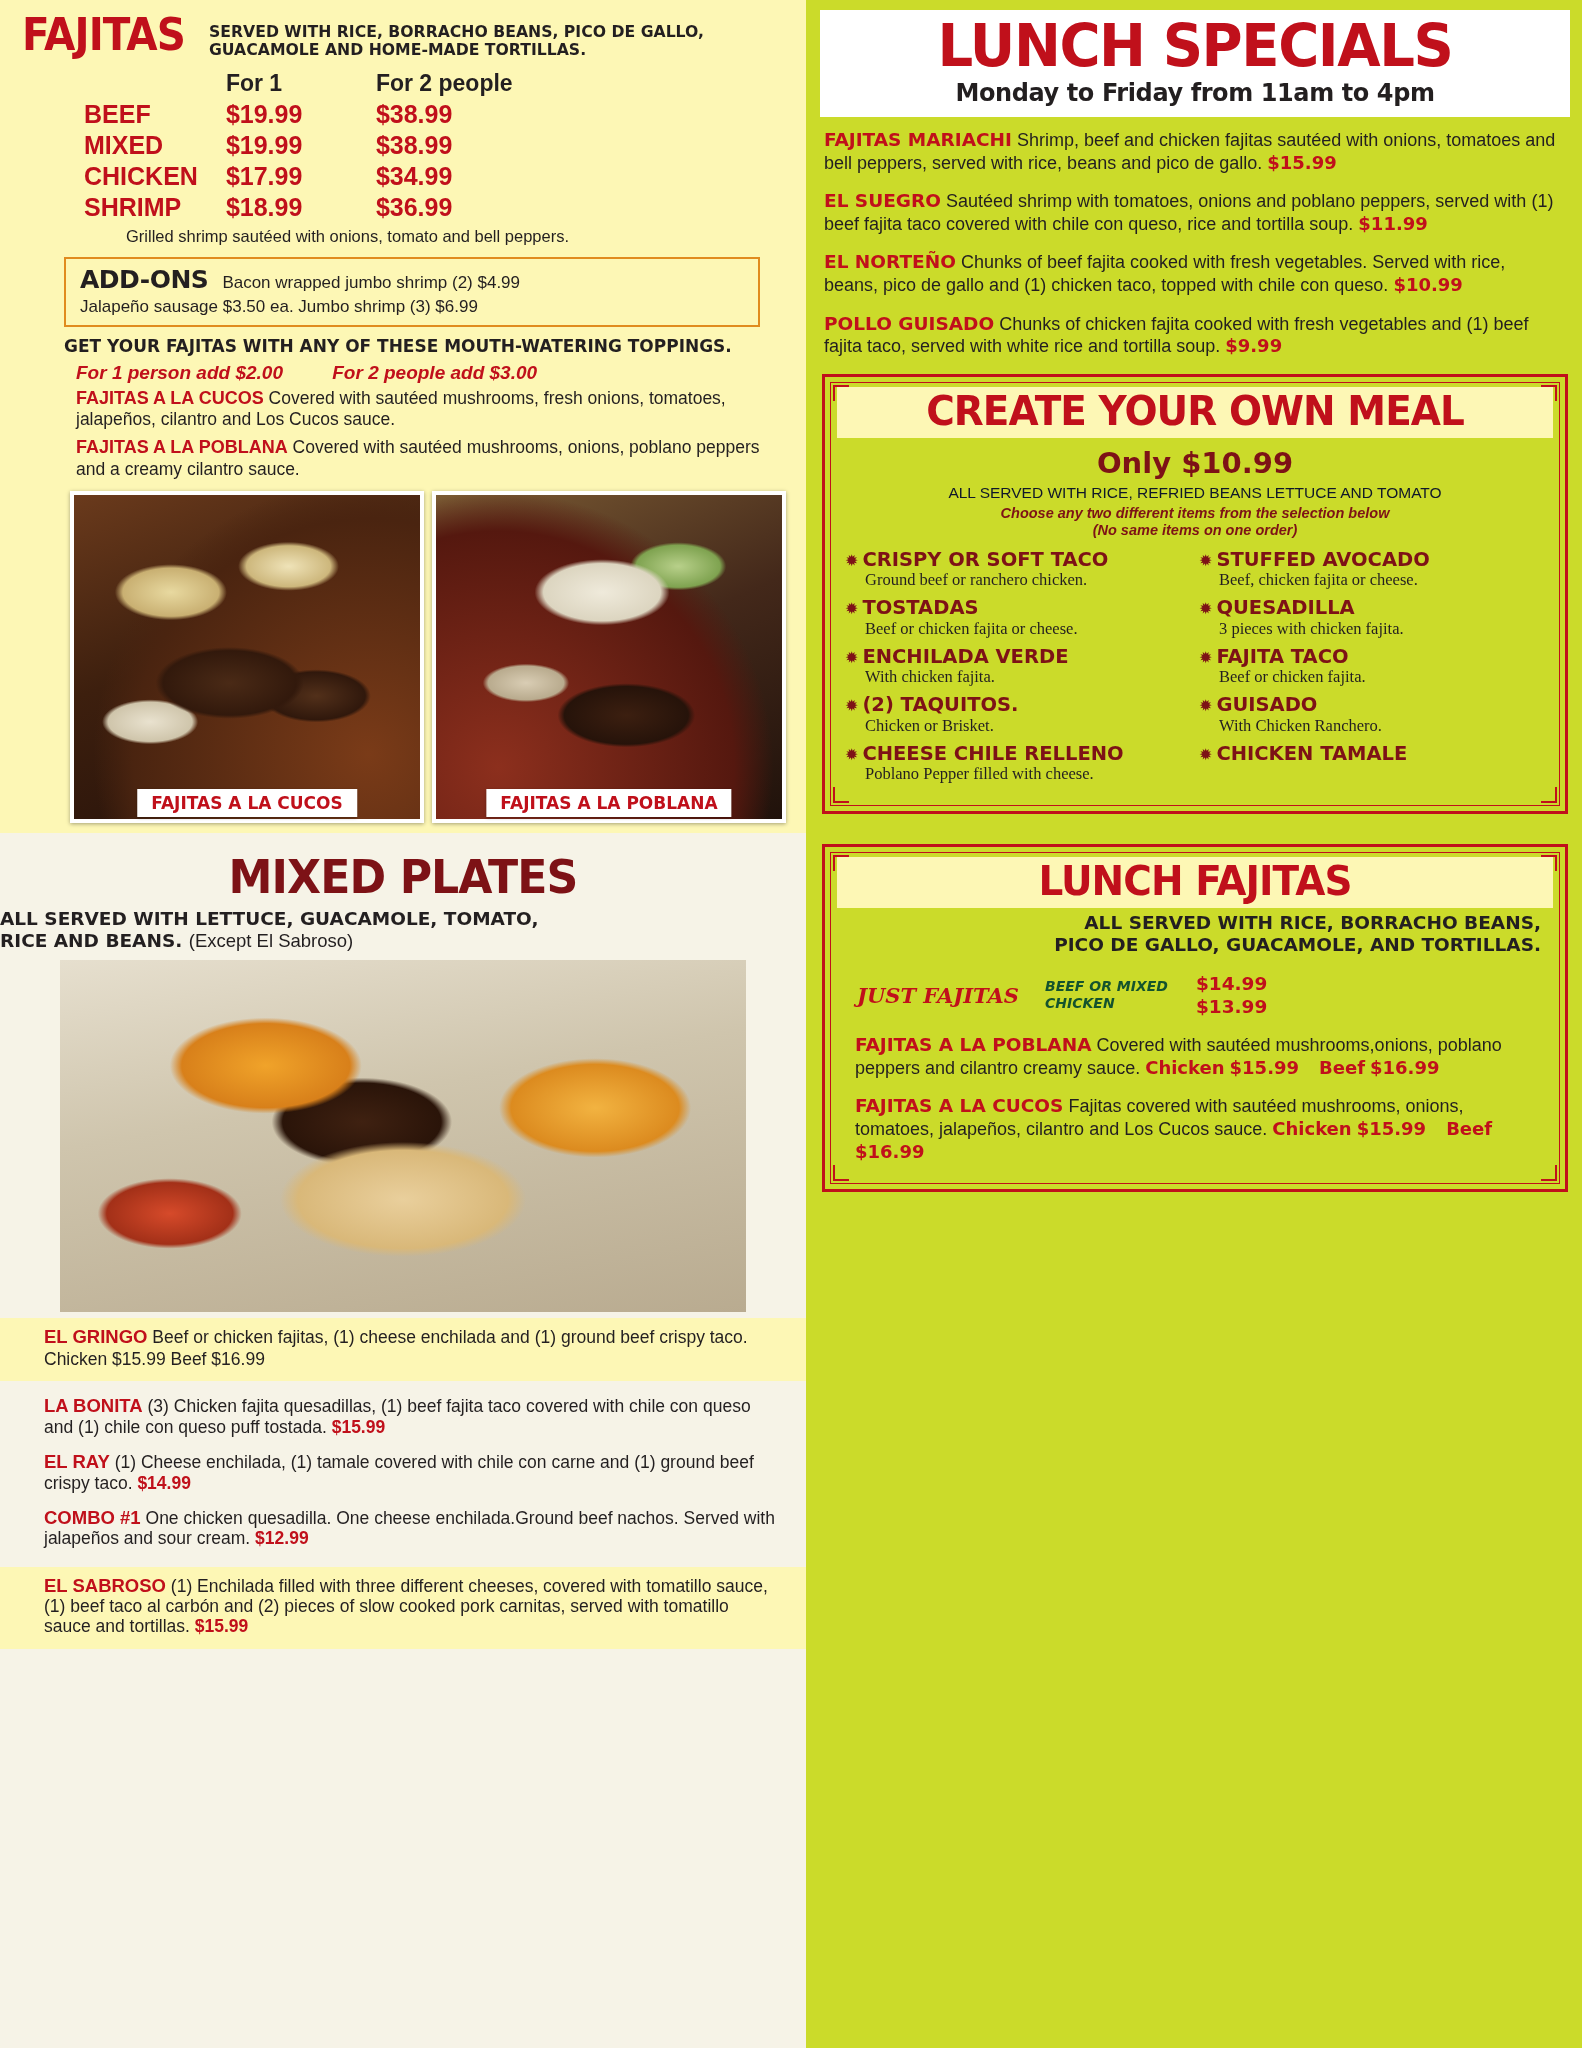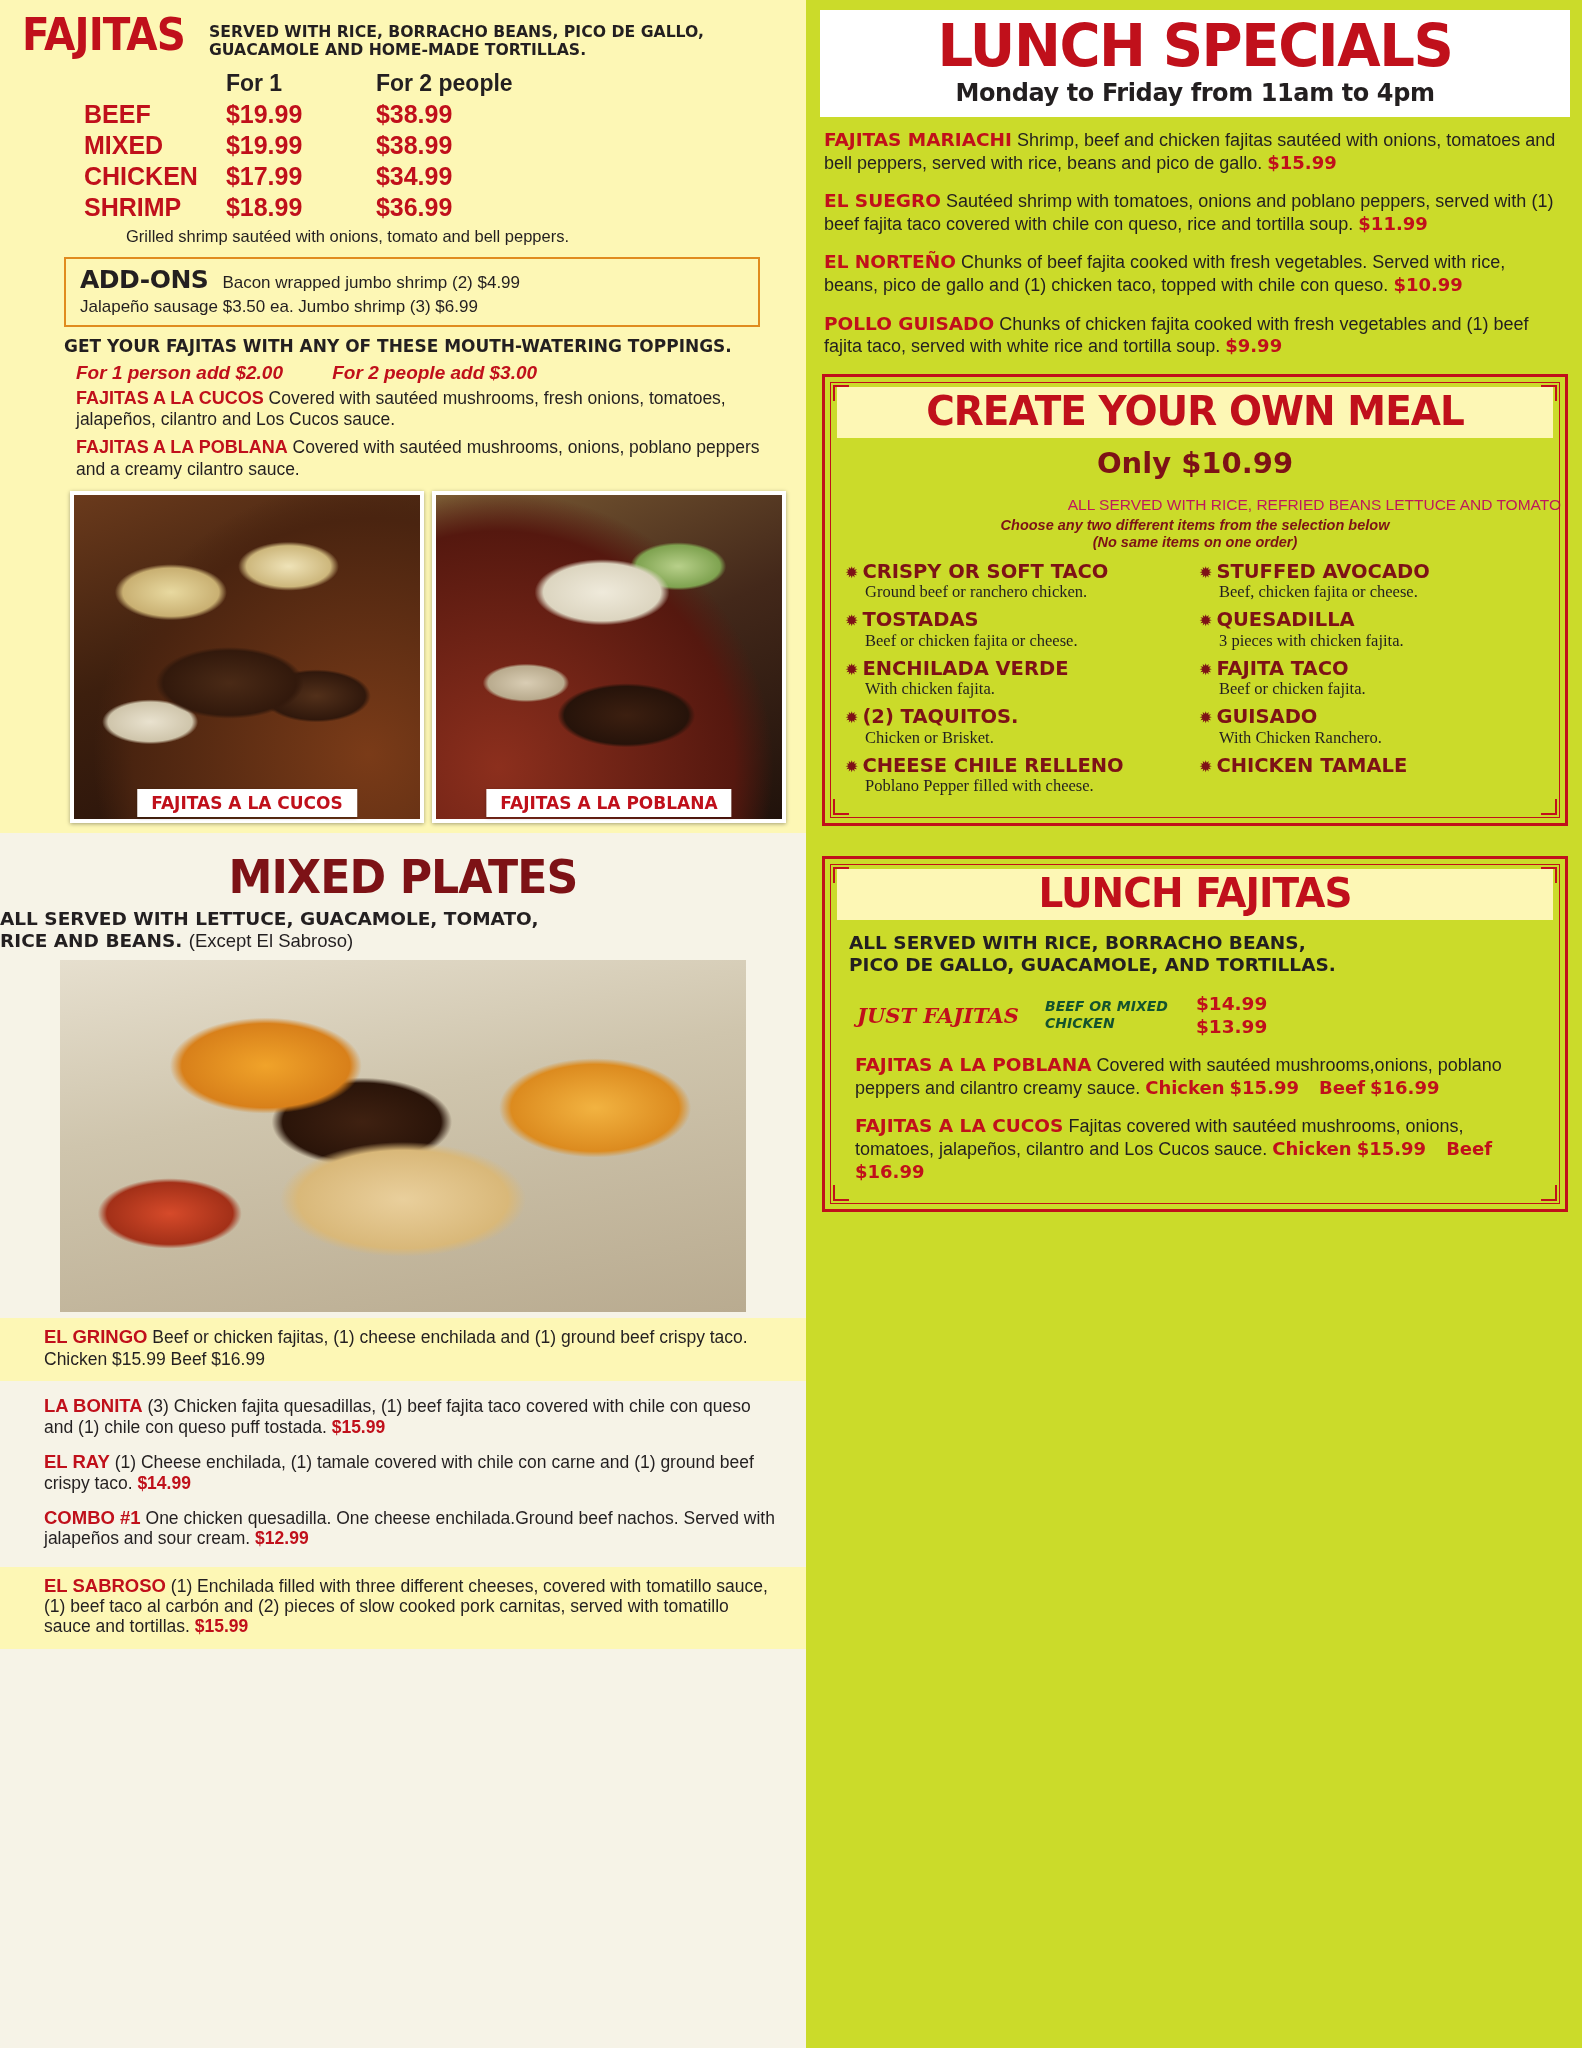--- a/index.html
+++ b/index.html
@@ -223,43 +223,43 @@
   .ornate-head .h {
     font-family:"DejaVu Sans", sans-serif; font-weight:bold; color:#c0101b;
     font-size: 41px; letter-spacing:-1px; line-height:1;
     transform: scaleX(0.95);
   }
   .cyom-price {
     text-align:center; font-family:"DejaVu Sans", sans-serif; font-weight:bold;
     color:#7d1216; font-size: 29px; margin-top: 8px;
   }
   .cyom-note1 {
-    text-align:right; font-size: 15.5px; color:#be185d; margin-top:16px;
+    text-align:center; font-size: 15.5px; color:#0f172a; margin-top:4px;
     font-family:"Liberation Sans", sans-serif;
   }
   .cyom-note2 {
     text-align:center; font-size: 14.5px; color:#7d1216; font-style:italic; font-weight:bold;
     margin-top:3px; line-height:1.2;
   }
   .cyom-cols { display:flex; gap: 6px; padding: 10px 14px 14px 16px; }
   .cyom-col { width: 50%; }
   .cy-item { margin-bottom: 9px; }
   .cy-name {
     font-family:"DejaVu Sans", sans-serif; font-weight:bold; color:#7d1216;
     font-size: 19.5px; line-height:1.05;
   }
   .cy-star { color:#7d1216; font-size: 16px; margin-right: 4px; }
   .cy-desc {
     font-family:"Liberation Serif", serif; font-size: 16.5px; color:#231f20;
     margin-left: 20px; line-height:1.1; margin-top:1px;
   }
 
   .lf-sub {
-    text-align:left; font-family:"DejaVu Sans", sans-serif; font-weight:bold;
-    color:#231f20; font-size: 18.5px; line-height:1.2; margin: 12px 20px 0;
+    text-align:right; font-family:"DejaVu Sans", sans-serif; font-weight:bold;
+    color:#231f20; font-size: 18.5px; line-height:1.2; margin: 4px 20px 0;
   }
   .lf-row { display:flex; align-items:center; margin: 16px 0 0 28px; gap: 18px; }
   .lf-just {
     font-family:"DejaVu Serif", serif; font-style:italic; font-weight:bold;
     color:#c0101b; font-size: 21px; width: 170px;
   }
   .lf-kinds { font-family:"DejaVu Sans", sans-serif; font-weight:bold; color:#14532d; font-size:14px; line-height:1.25;font-style:italic; }
   .lf-prices { font-family:"DejaVu Sans", sans-serif; font-weight:bold; color:#c0101b; font-size:18.5px; line-height:1.25; margin-left: 10px; }
   .lf-item { margin: 16px 22px 0 26px; font-size:18px; color:#231f20; line-height:1.2; }
   .lf-item .nm { color:#c0101b; font-weight:bold; font-family:"DejaVu Sans", sans-serif; font-size:18.5px; }

